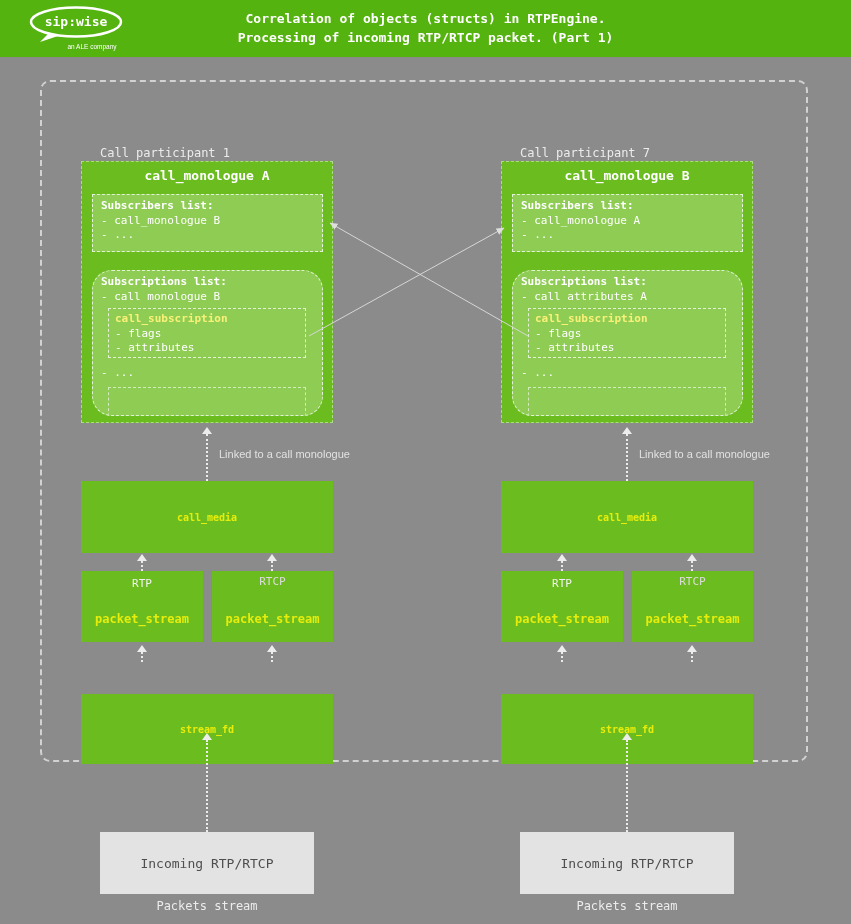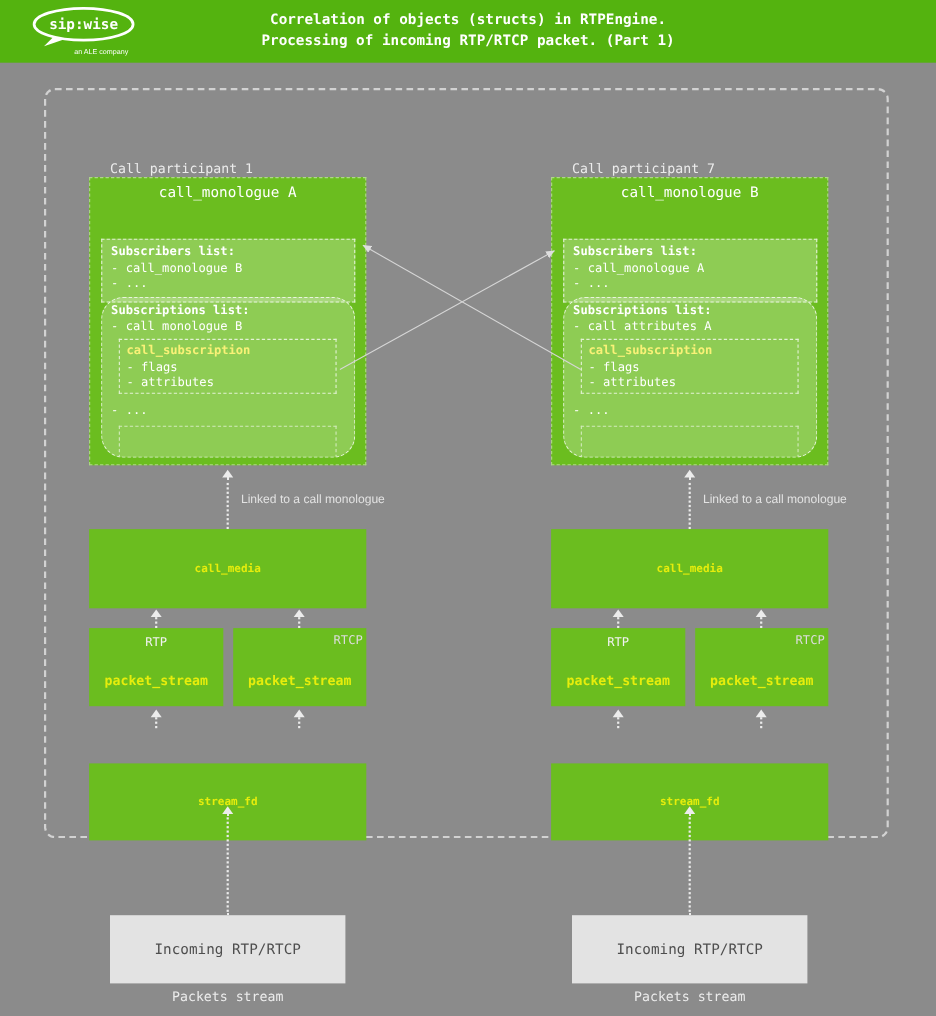--- a/index.html
+++ b/index.html
@@ -17,44 +17,44 @@
   .main-frame { position:absolute; left:40px; top:80px; width:768px; height:682px;
                 border:2px dashed #d2d2d2; border-radius:10px; box-sizing:border-box; }
   
   .col { position:absolute; inset:0; --ox:0px; }
   .col2 { --ox:420px; }
   .participant-label { position:absolute; left:calc(100px + var(--ox)); top:146px;
                        font-size:12px; color:#ececec; }
   .gbox { position:absolute; background:#6bbd1f; box-sizing:border-box; }
   .monologue { left:calc(81px + var(--ox)); top:161px; width:252px; height:262px;
                border:1px dashed rgba(255,255,255,.45); }
-  .mono-title { margin-top:6px; text-align:center; font-size:13px; font-weight:normal; color:#ffffff; }
+  .mono-title { margin-top:6px; text-align:center; font-size:13px; font-weight:bold; color:#ffffff; }
   .inner { position:absolute; left:10px; background:rgba(255,255,255,.24);
            border:1px dashed rgba(255,255,255,.75); box-sizing:border-box;
            padding:4px 8px; color:#ffffff; font-size:11px; line-height:14.5px; }
-  .subscribers { top:32px; width:231px; height:58px;margin-top:23px; }
+  .subscribers { top:32px; width:231px; height:58px; }
   .subscriptions { top:108px; width:231px; height:146px; overflow:hidden;border-radius:20px; }
   .inner .hd { font-weight:bold; }
   .subscription { margin:4px 0 0 7px; width:198px; height:50px;
                   border:1px dashed rgba(255,255,255,.75); box-sizing:border-box;
                   padding:3px 6px; }
   .subscription .sub-hd { color:#f9f177; font-weight:bold; }
   .more-line { margin-top:8px; }
   .ghost-box { margin:6px 0 0 7px; width:198px; height:40px;
                border:1px dashed rgba(255,255,255,.6); box-sizing:border-box; }
   
   .box-label { position:absolute; inset:0; display:flex; align-items:center; justify-content:center;
                font-weight:bold; font-size:10px; color:#e6ed0c; }
   .call-media { left:calc(81px + var(--ox)); top:481px; width:252px; height:72px; }
   .ps { top:571px; height:71px; }
   .ps1 { left:calc(81px + var(--ox)); width:122px; }
   .ps2 { left:calc(212px + var(--ox)); width:121px; }
   .ps .box-label { font-size:12px; padding-top:24px; }
   .proto { position:absolute; top:6px; width:100%; text-align:center; font-size:11px; color:#f2f2f2; }
-  .proto2 { top:4px; color:#dcdcdc;padding-left:44px; }
+  .proto2 { top:4px; color:#dcdcdc; }
   .stream-fd { left:calc(81px + var(--ox)); top:662px; width:252px; height:70px;margin-top:32px; }
   .incoming { position:absolute; left:calc(100px + var(--ox)); top:832px; width:214px; height:62px;
               background:#e3e3e3; display:flex; align-items:center; justify-content:center;
               font-size:13px; color:#4e4e4e; }
   .packets-label { position:absolute; left:calc(81px + var(--ox)); top:899px; width:252px;
                    text-align:center; font-size:12px; color:#ececec; }
   .linked-label { position:absolute; left:calc(219px + var(--ox)); top:448px;
                   font-family:"Liberation Sans", sans-serif; font-size:11px; color:#e2e2e2; }
   
   .varrow { position:absolute; width:12px; display:flex; flex-direction:column; align-items:center; }

